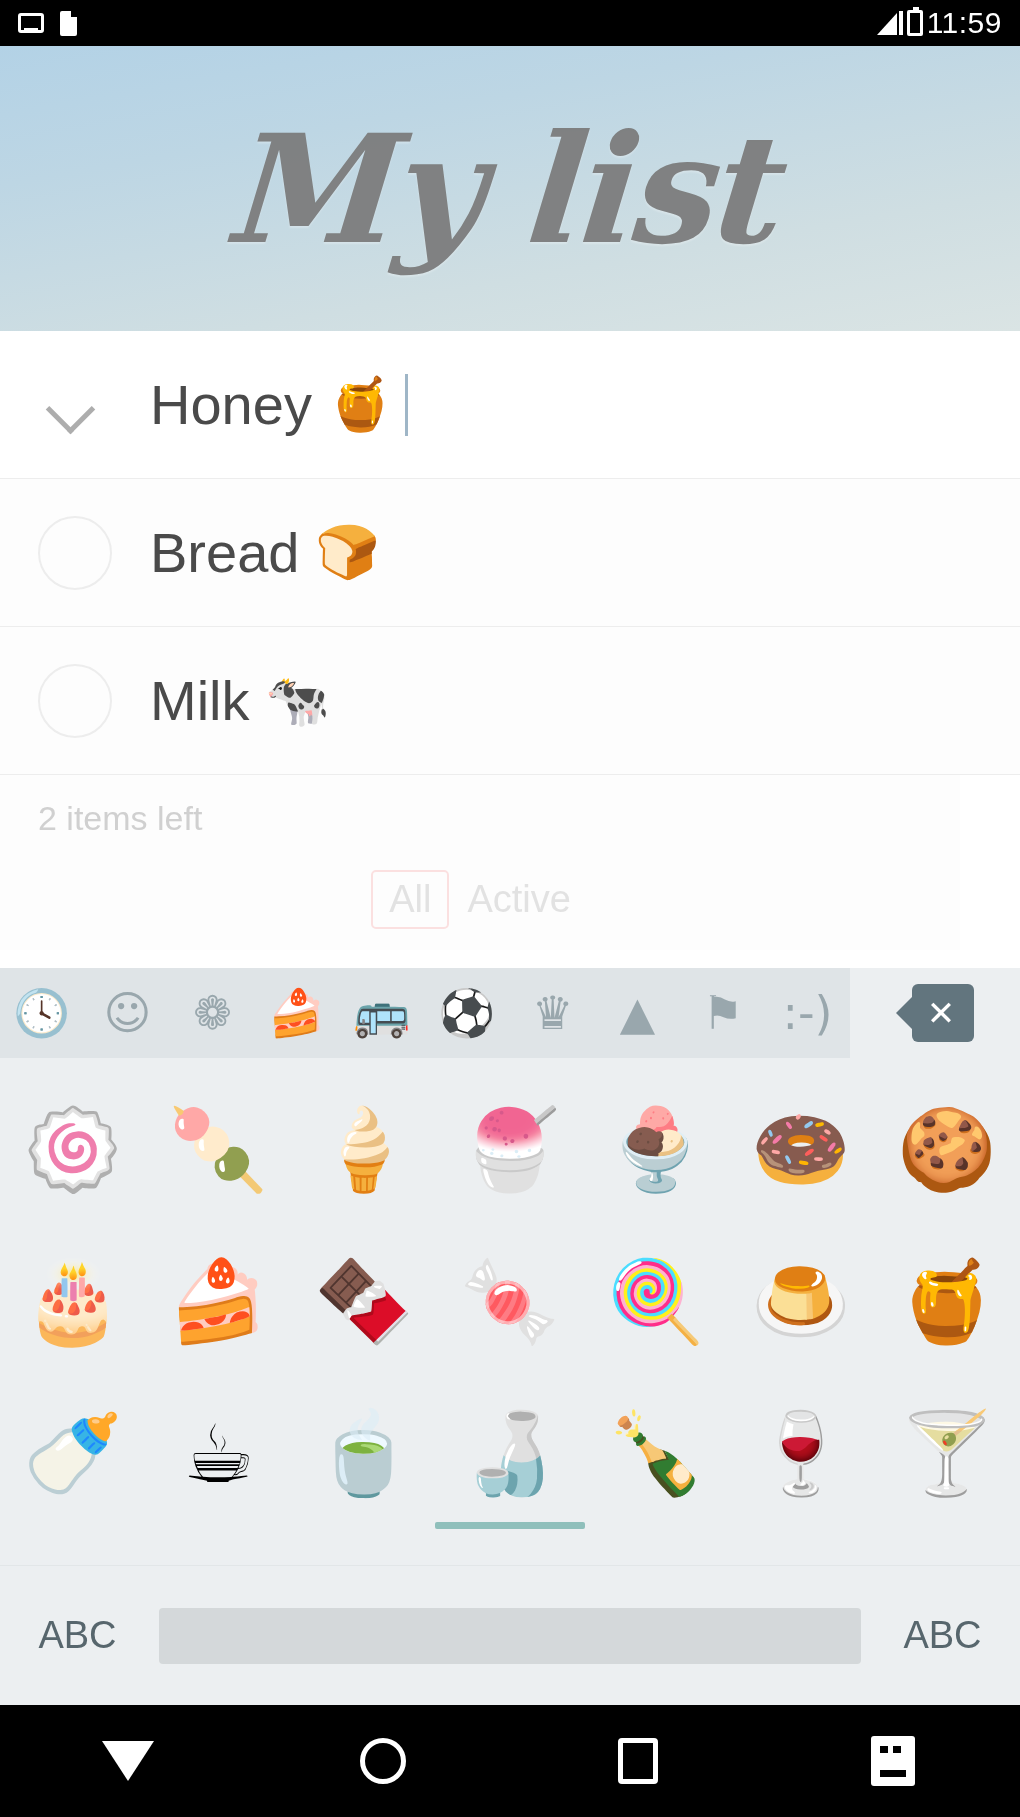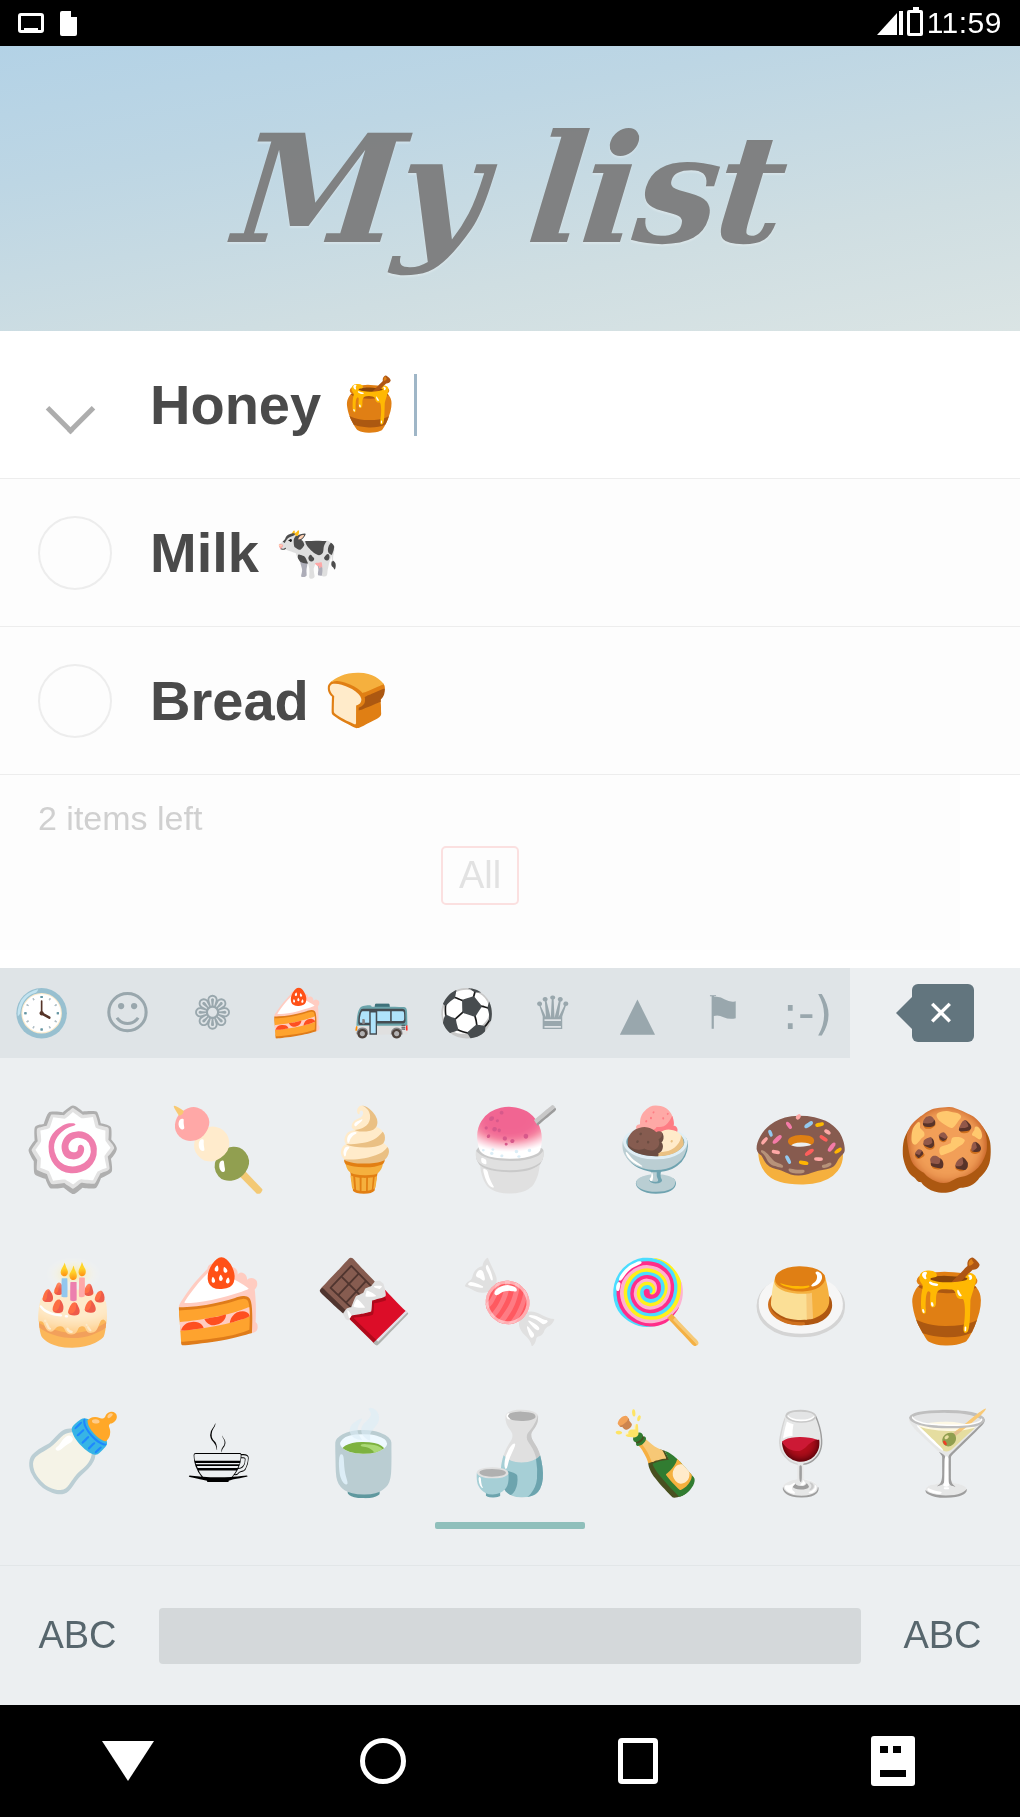--- a/index.html
+++ b/index.html
@@ -83,39 +83,39 @@
   }
   .chevron {
     width:56px; height:30px; position:relative;
   }
   .chevron::before{
     content:""; position:absolute; left:6px; top:2px;
     width:30px;height:30px; border-right:5px solid #adadad; border-bottom:5px solid #adadad;
     transform: rotate(45deg);
   }
   .row-label {
-    font-size:56px; color:#4a4a4a; font-weight:700;
+    font-size:56px; color:#4a4a4a; font-weight:400;
     font-family:"Liberation Sans", sans-serif;
     display:flex; align-items:center; white-space:nowrap;
   }
   .row-emoji { font-size:52px; margin-left:16px; font-family:"DejaVu Sans", sans-serif; }
   .caret {
     display:inline-block; width:3px; height:62px; background:#9fb6c7; margin-left:12px;
   }
 
   
   .list-footer {
     position:absolute; top:775px; left:0; width:960px; height:175px;
     background:#fdfdfd; padding-top:24px;
   }
   .items-left {
     font-size:34px; color:#d0d0d0; padding-left:38px; font-weight:300;
   }
   .filters {
-    display:flex; justify-content:center; margin-top:8px;
+    display:flex; justify-content:center; margin-top:32px;
   }
   .filter {
     font-size:38px; color:#e2e2e2; padding:6px 16px; font-weight:300;
     border:2px solid transparent; border-radius:5px;
   }
   .filter.selected { border-color:#fbe0e0; }
 
   
   .keyboard {
     position:absolute; top:968px; left:0; width:1020px; height:737px;
@@ -236,40 +236,41 @@
         <span class="row-emoji">🍯</span>
         <span class="caret"></span>
       </div>
     </div>
 
     <div class="list-row">
       <div class="row-toggle">
         <span class="circle"></span>
       </div>
       <div class="row-label">
-        <span>Milk</span>
-        <span class="row-emoji">🐄</span>
+        <span>Bread</span>
+        <span class="row-emoji">🍞</span>
       </div>
     </div>
 
     <div class="list-row">
       <div class="row-toggle">
         <span class="circle"></span>
       </div>
       <div class="row-label">
-        <span>Bread</span>
-        <span class="row-emoji">🍞</span>
+        <span>Milk</span>
+        <span class="row-emoji">🐄</span>
       </div>
     </div>
   </div>
 
   <div class="list-footer">
     <div class="items-left">2 items left</div>
     <div class="filters">
       <div class="filter selected">All</div>
+      <div class="filter">Active</div>
     </div>
   </div>
 
   <div class="keyboard">
 
     <div class="kb-cats">
       <div class="kb-cats-scroll">
         <div class="cat">🕓</div>
         <div class="cat">☺</div>
         <div class="cat">❁</div>

